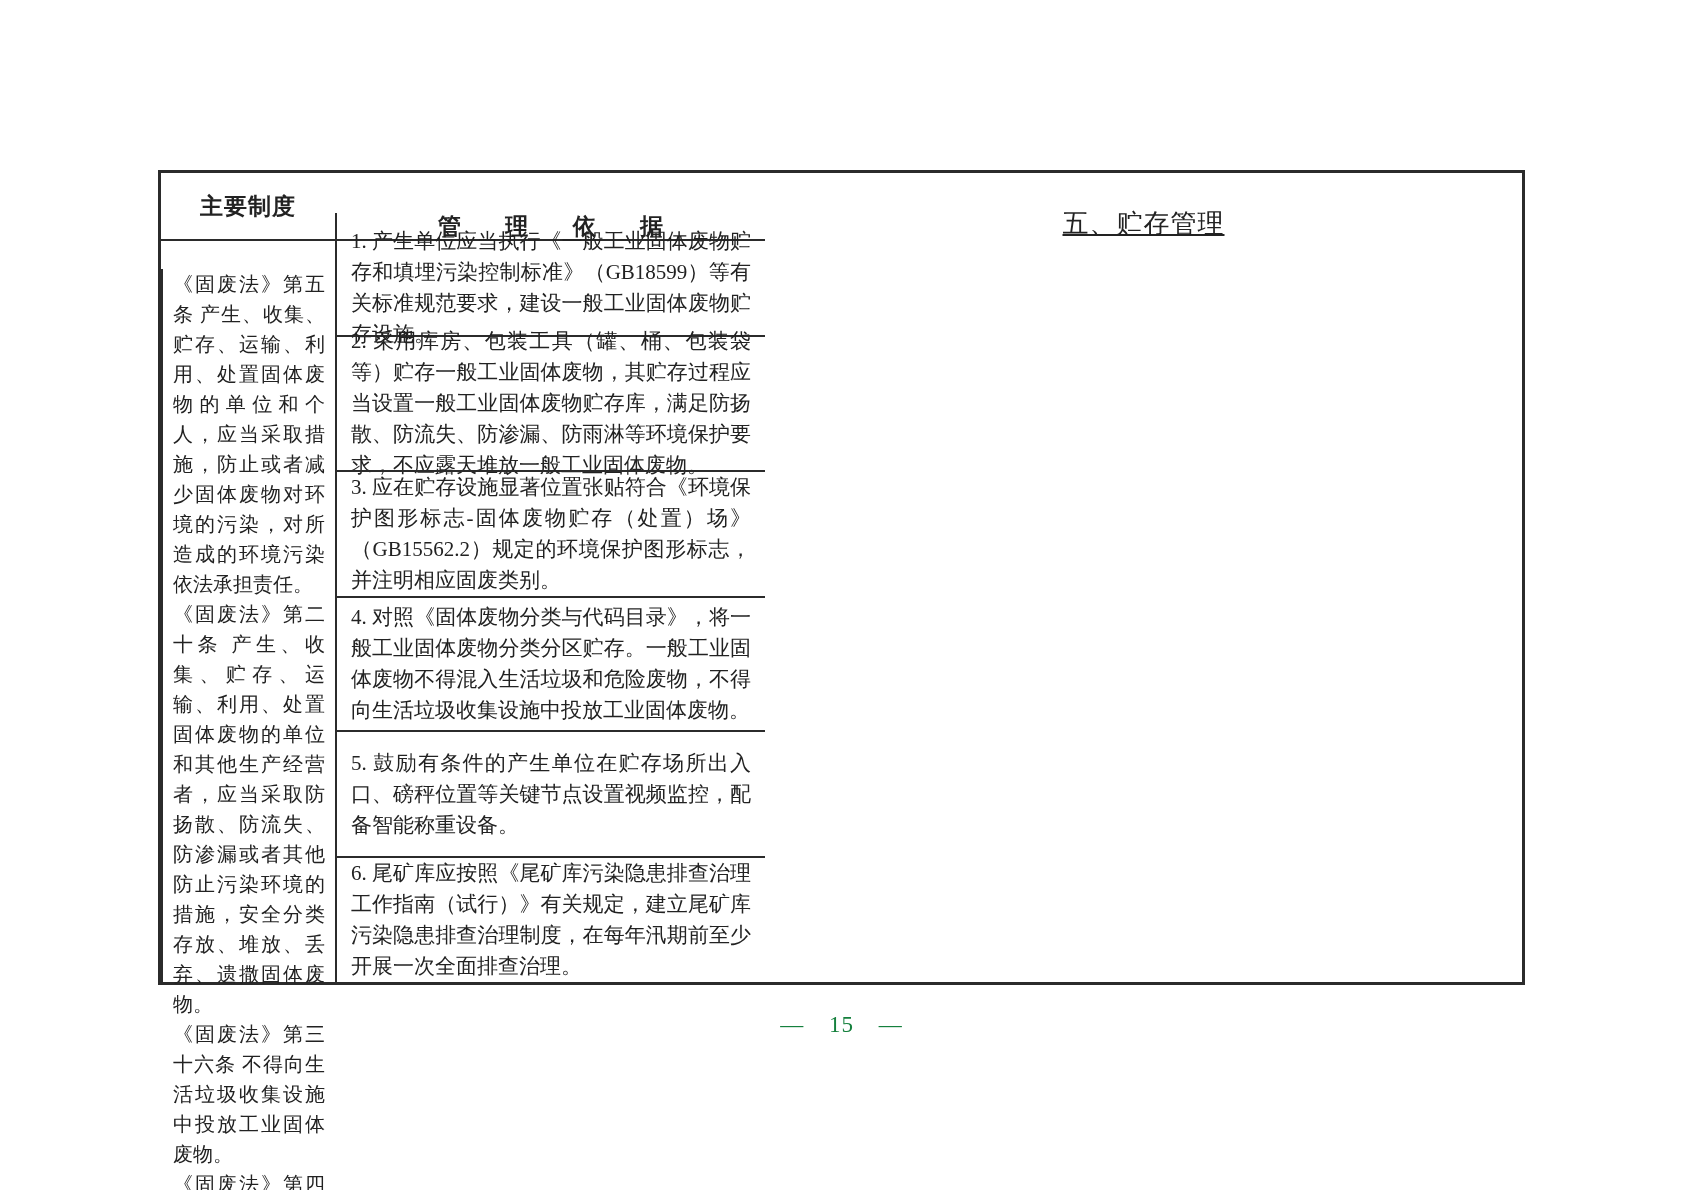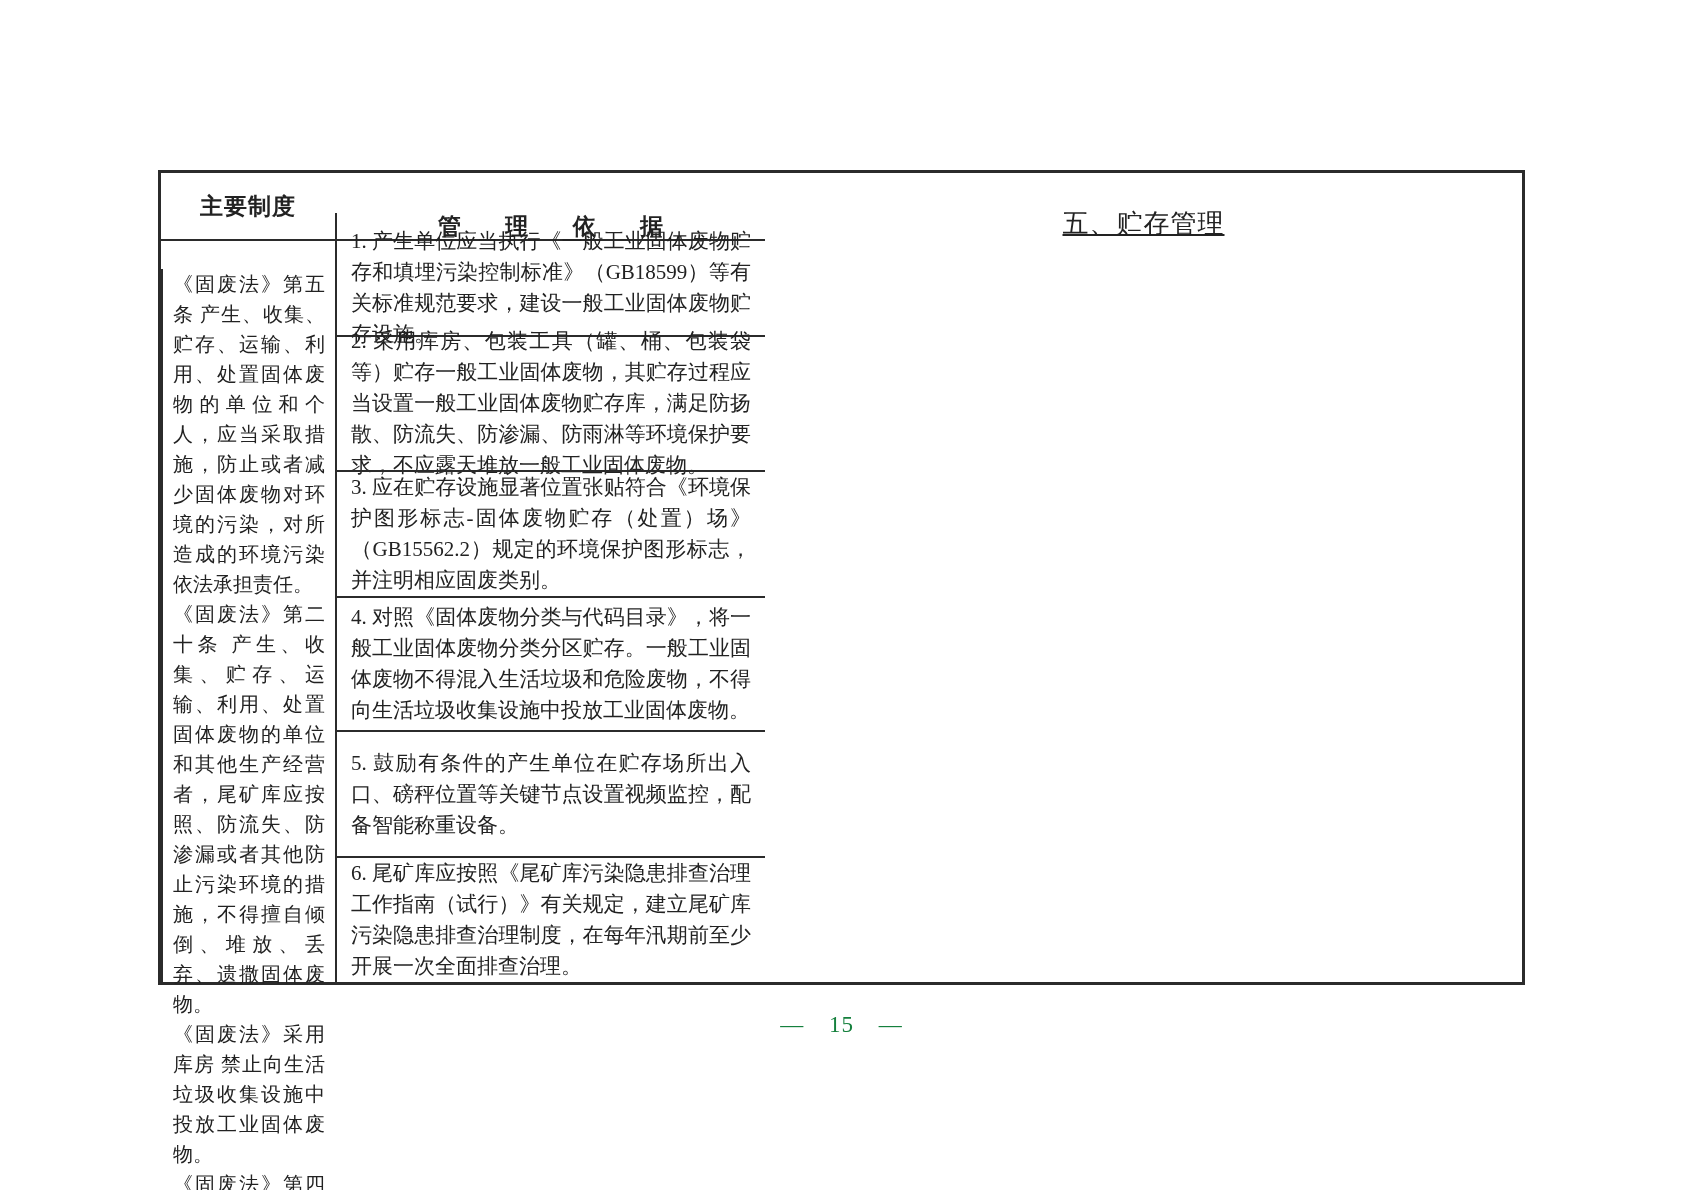--- a/index.html
+++ b/index.html
@@ -104,22 +104,22 @@
 
     <div class="cell th">主要制度</div>
     <div class="cell th spread col-divider">管 理 依 据</div>
 
     <div class="cell system-cell">
       <span>五、贮存管理</span>
     </div>
 
     <div class="cell basis-cell col-divider">
       <p>《固废法》第五条 产生、收集、贮存、运输、利用、处置固体废物的单位和个人，应当采取措施，防止或者减少固体废物对环境的污染，对所造成的环境污染依法承担责任。</p>
-      <p>《固废法》第二十条 产生、收集、贮存、运输、利用、处置固体废物的单位和其他生产经营者，尾矿库应按照、防流失、防渗漏或者其他防止污染环境的措施，不得擅自倾倒、堆放、丢弃、遗撒固体废物。</p>
-      <p>《固废法》采用库房 禁止向生活垃圾收集设施中投放工业固体废物。</p>
+      <p>《固废法》第二十条 产生、收集、贮存、运输、利用、处置固体废物的单位和其他生产经营者，应当采取防扬散、防流失、防渗漏或者其他防止污染环境的措施，安全分类存放、堆放、丢弃、遗撒固体废物。</p>
+      <p>《固废法》第三十六条 不得向生活垃圾收集设施中投放工业固体废物。</p>
       <p>《固废法》第四十条 产生工业固体废物的单位应当根据经济、技术条件对工业固体废物加以利用；对暂时不利用或者不能利用的，应当按照国务院生态环境等主管部门的规定建设贮存设施、场所，安全分类存放，或者采取无害化处置措施。贮存工业固体废物应当采取符合国家环境保护标准的防护措施。</p>
     </div>
 
     <div class="cell points-cell col-divider">
       <div class="kp-cell">
         <p>1. 产生单位应当执行《一般工业固体废物贮存和填埋污染控制标准》（GB18599）等有关标准规范要求，建设一般工业固体废物贮存设施。</p>
       </div>
       <div class="kp-cell">
         <p>2. 采用库房、包装工具（罐、桶、包装袋等）贮存一般工业固体废物，其贮存过程应当设置一般工业固体废物贮存库，满足防扬散、防流失、防渗漏、防雨淋等环境保护要求，不应露天堆放一般工业固体废物。</p>
       </div>

